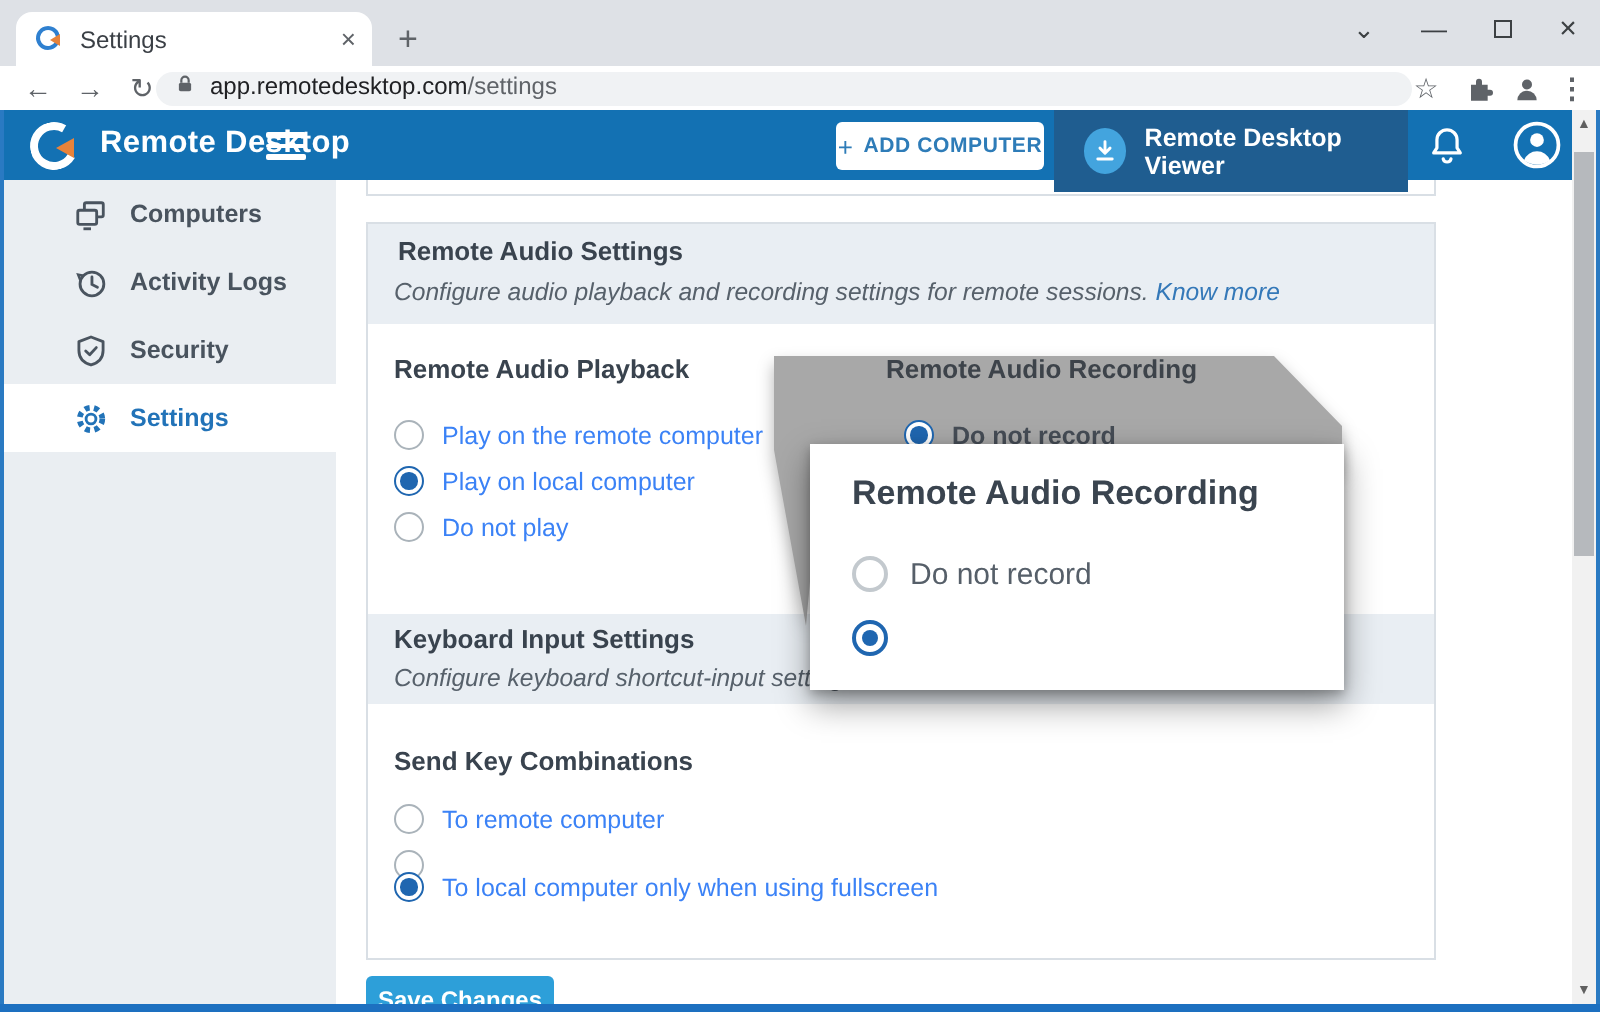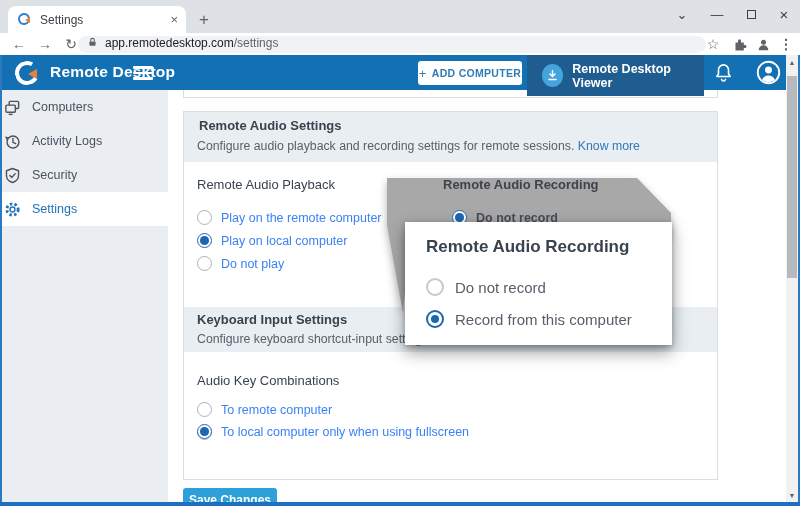--- a/index.html
+++ b/index.html
@@ -60,37 +60,37 @@
   #sb-thumb { left:787px; top:76px; width:10px; height:202px; background:#b6b9bd; }
   #sb-down { left:786px; top:488px; width:12px; height:14px; color:#606060; font-size:7px; display:flex; align-items:center; justify-content:center; }
 
   
   #frame-left { left:0; top:55px; width:2px; height:451px; background:#2a7ac2; }
   #frame-right { left:798px; top:55px; width:2px; height:451px; background:#2a7ac2; }
   #frame-bottom { left:0; top:502px; width:800px; height:4px; background:#1d70c0; }
 
   
   #sidebar { left:0; top:90px; width:168px; height:412px; background:#eaeef2; }
-  .side-row { position:absolute; left:0; width:168px; height:34px; display:flex; align-items:center; padding-left:4px; gap:11px;
-              color:#49535e; font-size:12.5px; font-weight:normal; }
+  .side-row { position:absolute; left:0; width:168px; height:34px; display:flex; align-items:center; padding-left:37px; gap:11px;
+              color:#49535e; font-size:12.5px; font-weight:bold; }
   .side-row svg { stroke:#4a545f; }
   .side-row.active { background:#fff; color:#2273b8; }
   .side-row.active svg { stroke:#2273b8; }
 
   
   #strip { left:183px; top:90px; width:535px; height:8px; background:#fff;
            border-left:1px solid #d9dfe5; border-right:1px solid #d9dfe5; border-bottom:1px solid #d9dfe5; }
   #card { left:183px; top:111px; width:535px; height:369px; background:#fff; border:1px solid #d9dfe5; }
   .sec-hdr { position:absolute; left:184px; width:533px; background:#e9eef3; }
   #hdr-audio { top:112px; height:50px; }
   #hdr-kbd { top:307px; height:45px; }
   .sec-title { position:absolute; font-size:13px; font-weight:bold; color:#39434e; }
-  .sec-desc { position:absolute; font-size:12.3px; color:#57616b; }
+  .sec-desc { position:absolute; font-size:12.3px; color:#57616b;font-style:italic; }
   .sec-desc a { color:#3478b8; text-decoration:none; }
-  .col-title { position:absolute; font-size:13px; font-weight:normal; color:#39434e; }
+  .col-title { position:absolute; font-size:13px; font-weight:bold; color:#39434e; }
 
   .radio-row { position:absolute; display:flex; align-items:center; gap:9px; }
   .radio { display:inline-block; width:15px; height:15px; border-radius:50%; border:1.5px solid #aab3ba; background:#fff; position:relative; flex:none; }
   .radio.sel { border-color:#1f66b0; }
   .radio.sel::after { content:""; position:absolute; inset:2.2px; border-radius:50%; background:#1f66b0; }
   .radio-label { font-size:12.5px; color:#3b82f6; }
 
   
   #callout-svg { left:387px; top:178px; }
   #bg-rec-title { left:443px; top:177px; z-index:6; font-size:13px; font-weight:bold; color:#3d434a; }
@@ -253,29 +253,29 @@
 </div>
 <div class="abs radio-row" style="left:197px; top:256px;">
   <span class="radio"></span>
   <span class="radio-label">Do not play</span>
 </div>
 
 <div class="abs sec-hdr" id="hdr-kbd"></div>
 <div class="abs sec-title" style="left:197px; top:312px;">Keyboard Input Settings</div>
 <div class="abs sec-desc" style="left:197px; top:332px;">Configure keyboard shortcut-input settings for</div>
 
-<div class="abs col-title" style="left:197px; top:373px;">Audio Key Combinations</div>
+<div class="abs col-title" style="left:197px; top:373px;">Send Key Combinations</div>
 <div class="abs radio-row" style="left:197px; top:402px;">
   <span class="radio"></span>
   <span class="radio-label">To remote computer</span>
 </div>
 <div class="abs radio-row" style="left:197px; top:425px;">
   <span class="radio"></span>
 </div>
-<div class="abs radio-row" style="left:197px; top:424px;text-align:right;">
+<div class="abs radio-row" style="left:197px; top:436px;text-align:right;">
   <span class="radio sel"></span>
   <span class="radio-label">To local computer only when using fullscreen</span>
 </div>
 
 <div class="abs" id="btn-save">Save Changes</div>
 
 <svg class="abs zi5" id="callout-svg" width="285" height="136" viewBox="0 0 285 136" style="filter:drop-shadow(0 4px 4px rgba(0,0,0,.30));">
   <polygon points="0,0 250,0 284,35 284,57 23,57 16,135 0,47" fill="#a8a8a8"></polygon>
 </svg>
 <div class="abs" id="bg-rec-title">Remote Audio Recording</div>
@@ -285,19 +285,18 @@
 </div>
 
 <div class="abs" id="popup">
   <div id="popup-title">Remote Audio Recording</div>
   <div class="popup-row" id="popup-row1">
     <span class="radio big"></span>
     <span class="popup-label">Do not record</span>
   </div>
   <div class="popup-row" id="popup-row2">
     <span class="radio big sel"></span>
-    <span class="popup-label">Record from this computer</span>
   </div>
 </div>
 
 <div class="abs zi20" id="frame-left"></div>
 <div class="abs zi20" id="frame-right"></div>
 <div class="abs zi20" id="frame-bottom"></div>
 
 </body></html>

